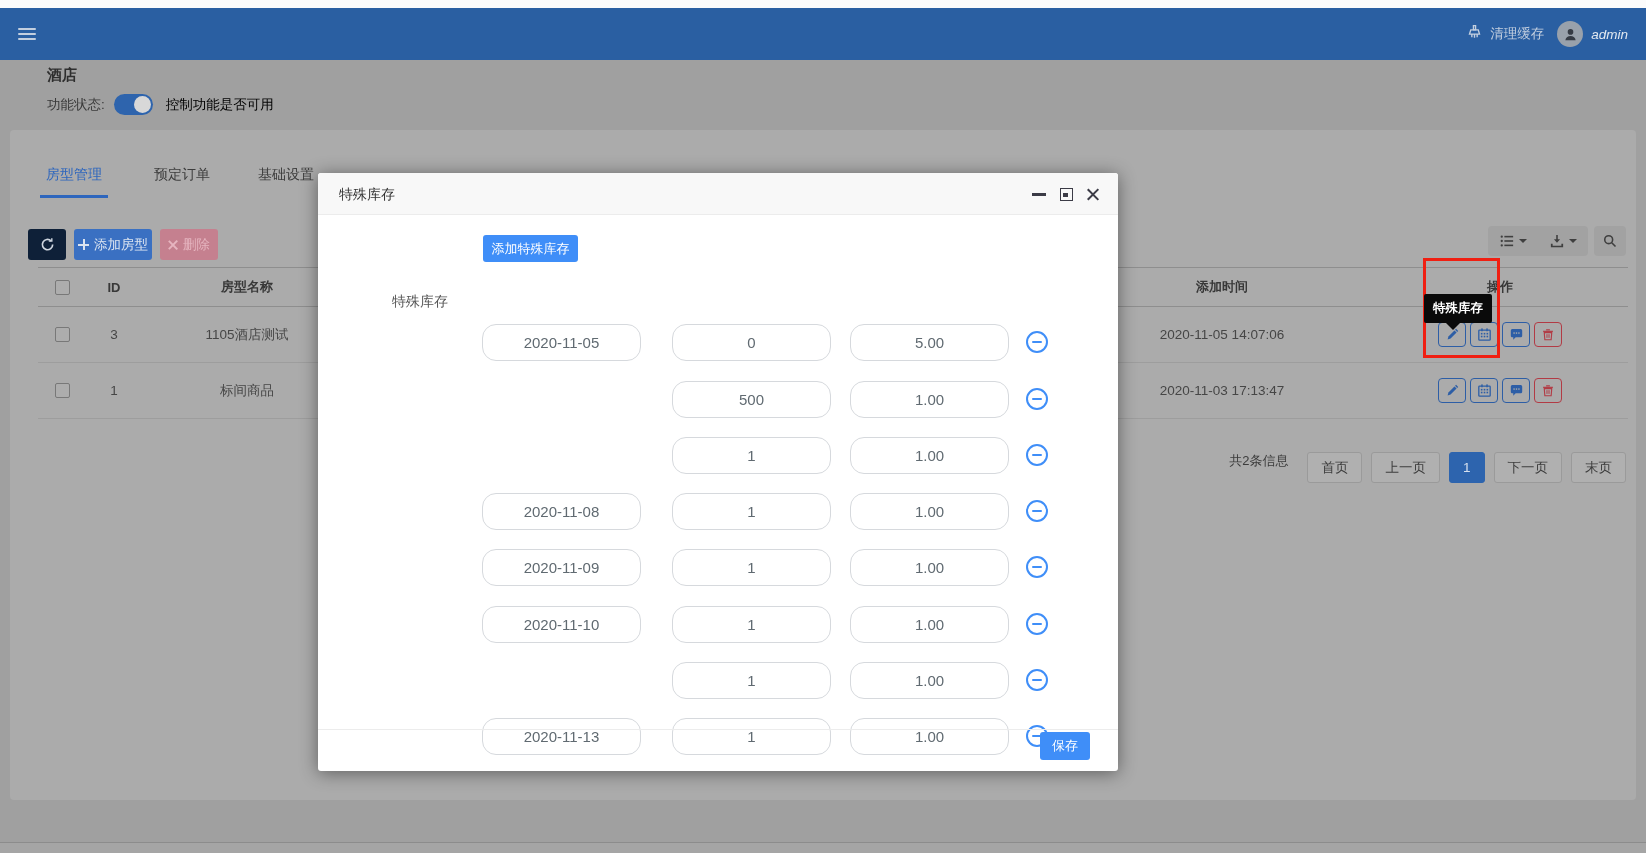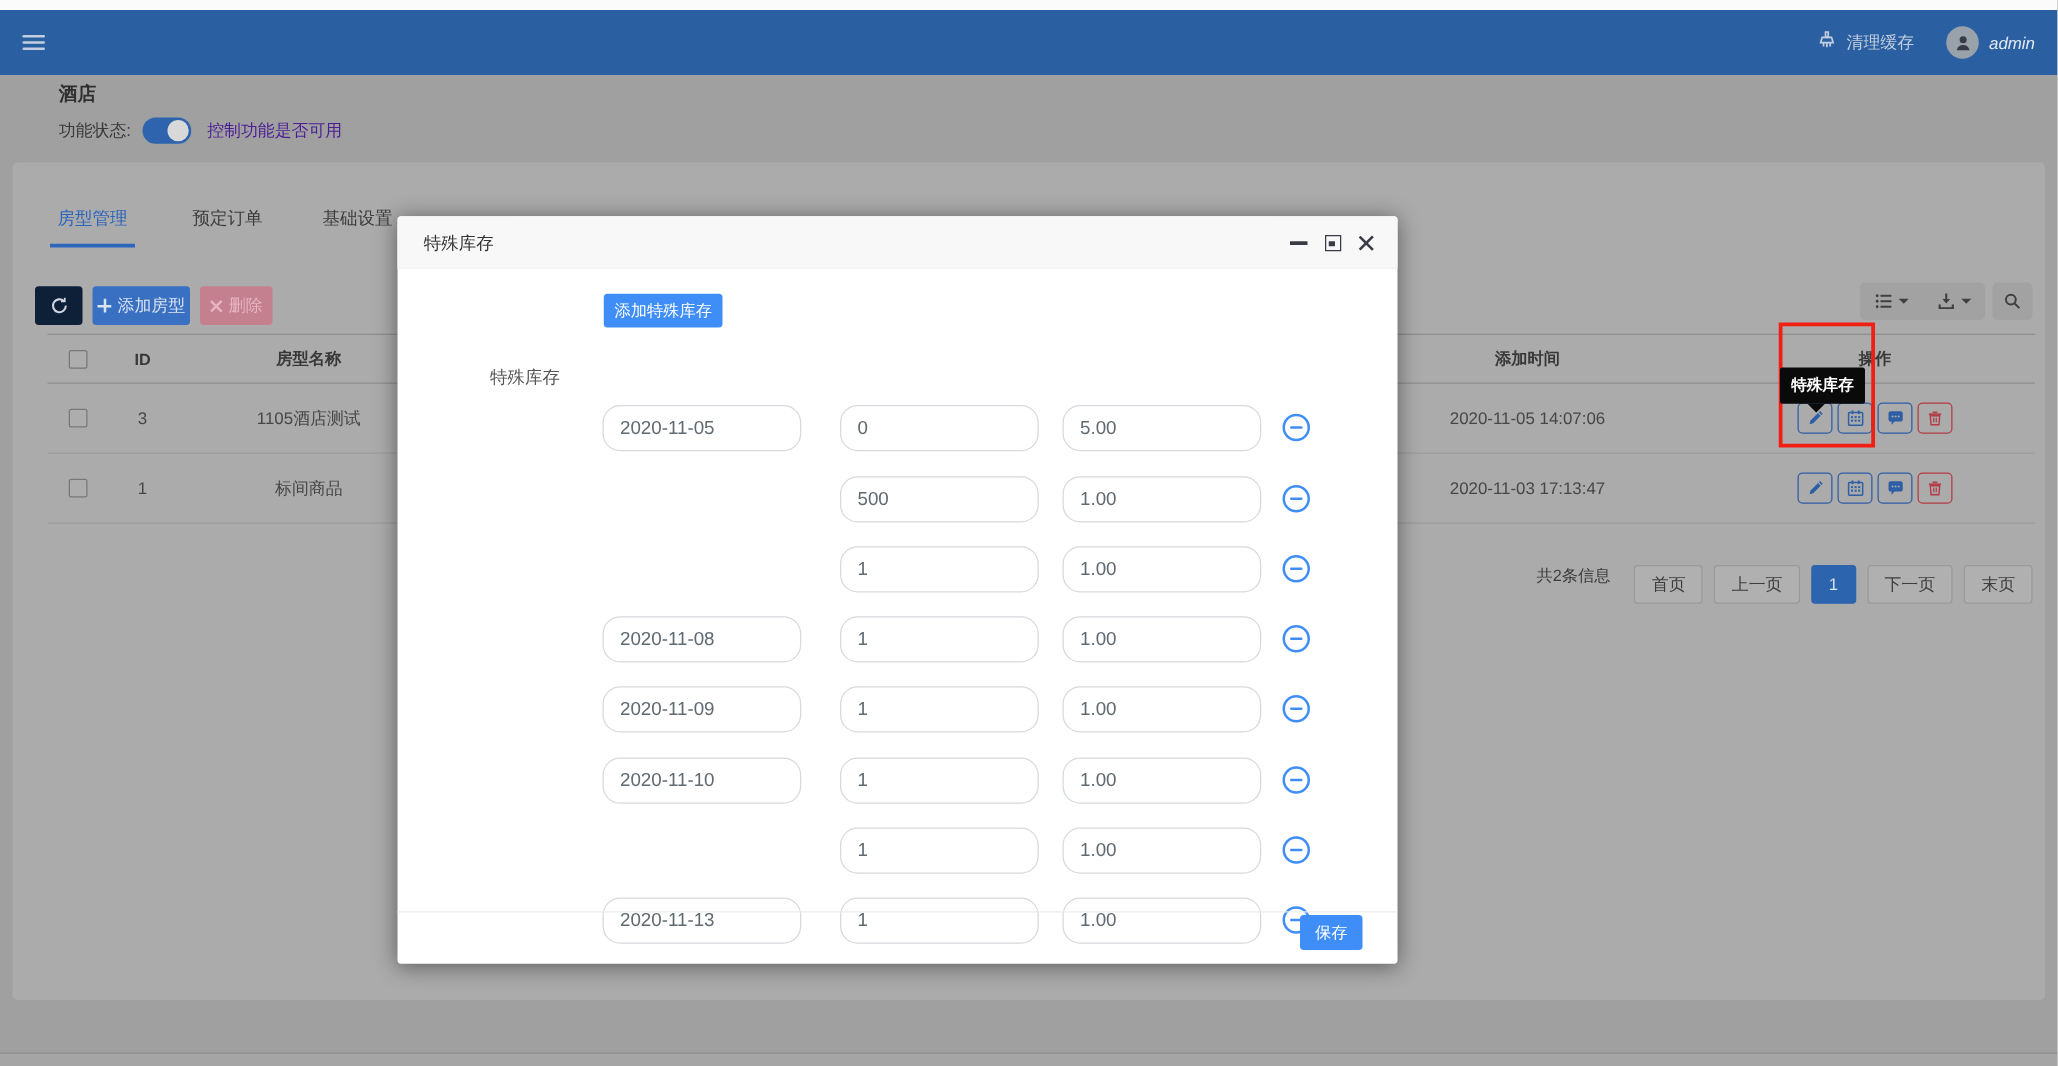--- a/index.html
+++ b/index.html
@@ -5,29 +5,29 @@
   * { margin:0; padding:0; box-sizing:border-box; }
   html,body { width:1646px; height:853px; }
   body { font-family:"Liberation Sans","DejaVu Sans",sans-serif; }
   .screen { position:relative; width:1646px; height:853px; background:#a0a0a0; overflow:hidden; }
 
   
   .topstrip { position:absolute; left:0; top:0; width:100%; height:8px; background:#fbfbfb; }
   .navbar { position:absolute; left:0; top:8px; width:100%; height:52px; background:#2a5fa2; display:flex; align-items:center; justify-content:space-between; padding:0 18px; }
   .hamburger { width:18px; cursor:pointer; }
   .hamburger i { display:block; height:2px; background:#c3cfdf; margin:3px 0; border-radius:1px; }
-  .nav-right { display:flex; align-items:center; gap:26px; }
+  .nav-right { display:flex; align-items:center; gap:13px; }
   .nav-clear { display:flex; align-items:center; gap:7px; color:#c3cfdf; font-size:13.5px; cursor:pointer; }
   .nav-user { display:flex; align-items:center; gap:8px; color:#e1e8f0; font-size:13.5px; cursor:pointer;font-style:italic; }
   .avatar { width:26px; height:26px; border-radius:50%; background:#99a1ab; display:flex; align-items:center; justify-content:center; }
 
   
   .page-title { position:absolute; left:47px; top:66px; font-size:15px; font-weight:bold; color:#2f2f2f; }
   .status-row { position:absolute; left:47px; top:94px; display:flex; align-items:center; gap:9px; font-size:13.5px; color:#3a3a3a; }
-  .status-hint { color:#4c1d95; margin-left:4px; }
+  .status-hint { color:#000000; margin-left:4px; }
   .toggle { position:relative; width:39px; height:21px; border-radius:11px; background:#2e64ad; cursor:pointer; }
   .toggle .knob { position:absolute; right:2px; top:2px; width:17px; height:17px; border-radius:50%; background:#d8d8d8; }
 
   
   .card { position:absolute; left:10px; top:130px; width:1626px; height:670px; background:#ababab; border-radius:4px; }
   .tabs { position:absolute; left:30px; top:32px; display:flex; gap:44px; font-size:14px; }
   .tab { color:#3c3c3c; padding:4px 2px 11px 2px; cursor:pointer; }
   .tab.active { color:#2e66bd; border-bottom:3px solid #2e66bd; padding-left:6px; padding-right:6px; }
 
   .toolbar { position:absolute; left:18px; top:99px; display:flex; gap:8px; }
@@ -82,21 +82,21 @@
   .mc-max:before { content:""; position:absolute; left:1px; top:1px; width:11px; height:11px; border:1.6px solid #3b3b46; }
   .mc-max:after { content:""; position:absolute; left:4px; top:6px; width:5px; height:4px; background:#3b3b46; }
   .mc-close:before,.mc-close:after { content:""; position:absolute; left:6px; top:0; width:2.2px; height:15px; background:#3b3b46; }
   .mc-close:before { transform:rotate(45deg); }
   .mc-close:after { transform:rotate(-45deg); }
 
   .m-body { position:relative; height:514px; }
   .m-add { position:absolute; left:165px; top:20px; width:95px; height:27px; background:#3f8ef8; border:none; border-radius:3px; color:#fff; font-size:13px; cursor:pointer; font-family:inherit; }
   .m-label { position:absolute; left:40px; top:78px; width:90px; text-align:right; font-size:14px; color:#555; }
   .m-row { position:absolute; left:0; width:100%; height:37px; }
-  .m-input { position:absolute; top:0; height:37px; width:159px; border:1px solid #d6d9dd; border-radius:14px; font-size:15px; color:#606a71; padding:0 13px; font-family:inherit; background:#fff; }
+  .m-input { position:absolute; top:0; height:37px; width:159px; border:1px solid #d6d9dd; border-radius:14px; font-size:15px; color:#606a71; padding:0 13px; font-family:inherit; background:#fff;text-align:center; }
   .mi-date { left:164px; } .mi-qty { left:354px; } .mi-price { left:532px; }
   .m-minus { position:absolute; left:708px; top:7px; width:22px; height:22px; border:2px solid #3f8ef8; border-radius:50%; background:#fff; display:flex; align-items:center; justify-content:center; cursor:pointer; }
   .m-minus i { display:block; width:10px; height:2.6px; background:#3f8ef8; border-radius:1px; }
   .m-foot { position:absolute; left:0; top:556px; width:100%; height:42px; border-top:1px solid #ececec; }
   .m-save { position:absolute; left:722px; top:2px; width:50px; height:28px; background:#3f8ef8; border:none; border-radius:3px; color:#fff; font-size:13px; cursor:pointer; font-family:inherit; }
 
   
   .hl-rect { position:absolute; left:1423px; top:258px; width:77px; height:100px; border:3px solid #f01f12; z-index:50; }
   .tooltip { position:absolute; left:1424px; top:294px; background:#0a0a0a; color:#fff; font-size:12.5px; font-weight:bold; padding:6px 9px; border-radius:2px; z-index:51; white-space:nowrap; }
   .tooltip:after { content:""; position:absolute; left:22px; top:100%; border:7px solid transparent; border-top-color:#0a0a0a; }

